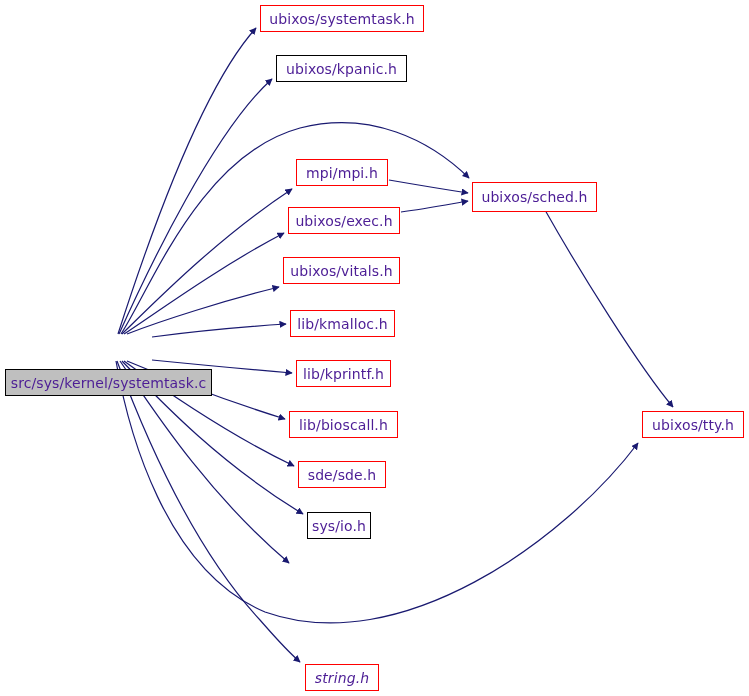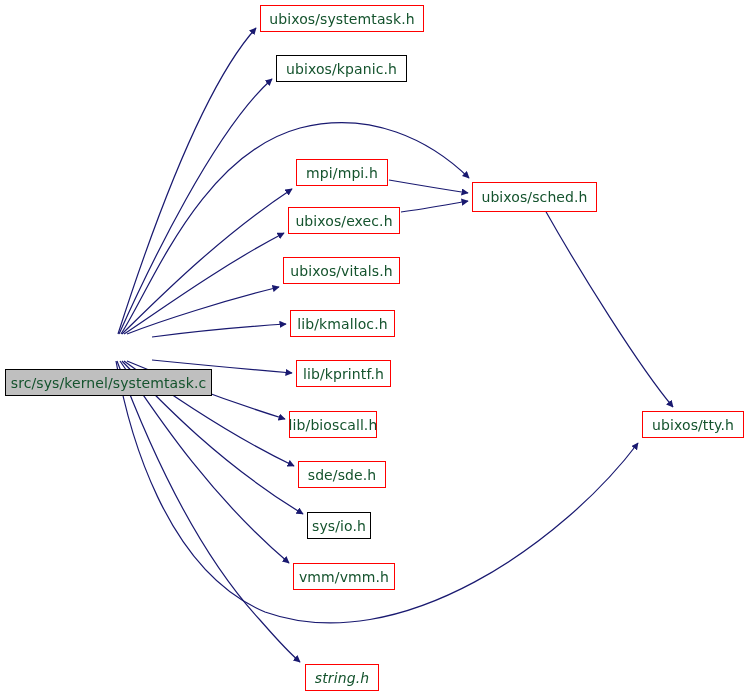--- a/index.html
+++ b/index.html
@@ -25,21 +25,21 @@
     pointer-events: none;
   }
   .node {
     position: absolute;
     box-sizing: border-box;
     display: flex;
     align-items: center;
     justify-content: center;
     background: #ffffff;
     border: 1px solid #ff0000;
-    color: #14532d;
+    color: #4c1d95;
     font-size: 14px;
     line-height: 1;
     white-space: nowrap;
     letter-spacing: 0.1px;
   }
   .node.border-black {
     border-color: #000000;
   }
   .node.root {
     background: #bfbfbf;
@@ -125,35 +125,32 @@
   </div>
 
   <div class="node" style="left:290px; top:310px; width:105px; height:27px;">
     <span class="node-label">lib/kmalloc.h</span>
   </div>
 
   <div class="node" style="left:296px; top:360px; width:95px; height:27px;">
     <span class="node-label">lib/kprintf.h</span>
   </div>
 
-  <div class="node" style="left:289px; top:411px; width:88px; height:27px;">
+  <div class="node" style="left:289px; top:411px; width:109px; height:27px;">
     <span class="node-label">lib/bioscall.h</span>
   </div>
 
   <div class="node" style="left:298px; top:461px; width:88px; height:27px;">
     <span class="node-label">sde/sde.h</span>
   </div>
 
   <div class="node border-black" style="left:307px; top:512px; width:64px; height:27px;">
     <span class="node-label">sys/io.h</span>
   </div>
 
-  <div class="node" style="left:293px; top:563px; width:102px; height:27px;">
-    <span class="node-label">vmm/vmm.h</span>
-  </div>
 
   <div class="node" style="left:305px; top:664px; width:74px; height:27px;font-style:italic;">
     <span class="node-label">string.h</span>
   </div>
 
   <div class="node" style="left:472px; top:182px; width:125px; height:30px;">
     <span class="node-label">ubixos/sched.h</span>
   </div>
 
   <div class="node" style="left:642px; top:411px; width:102px; height:27px;">

